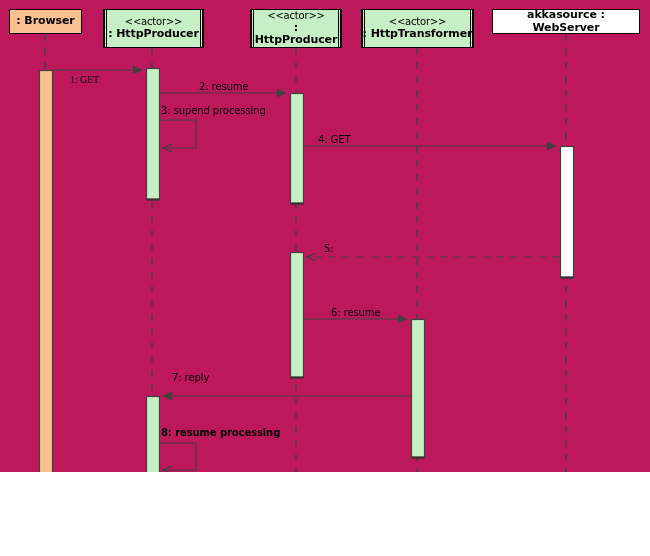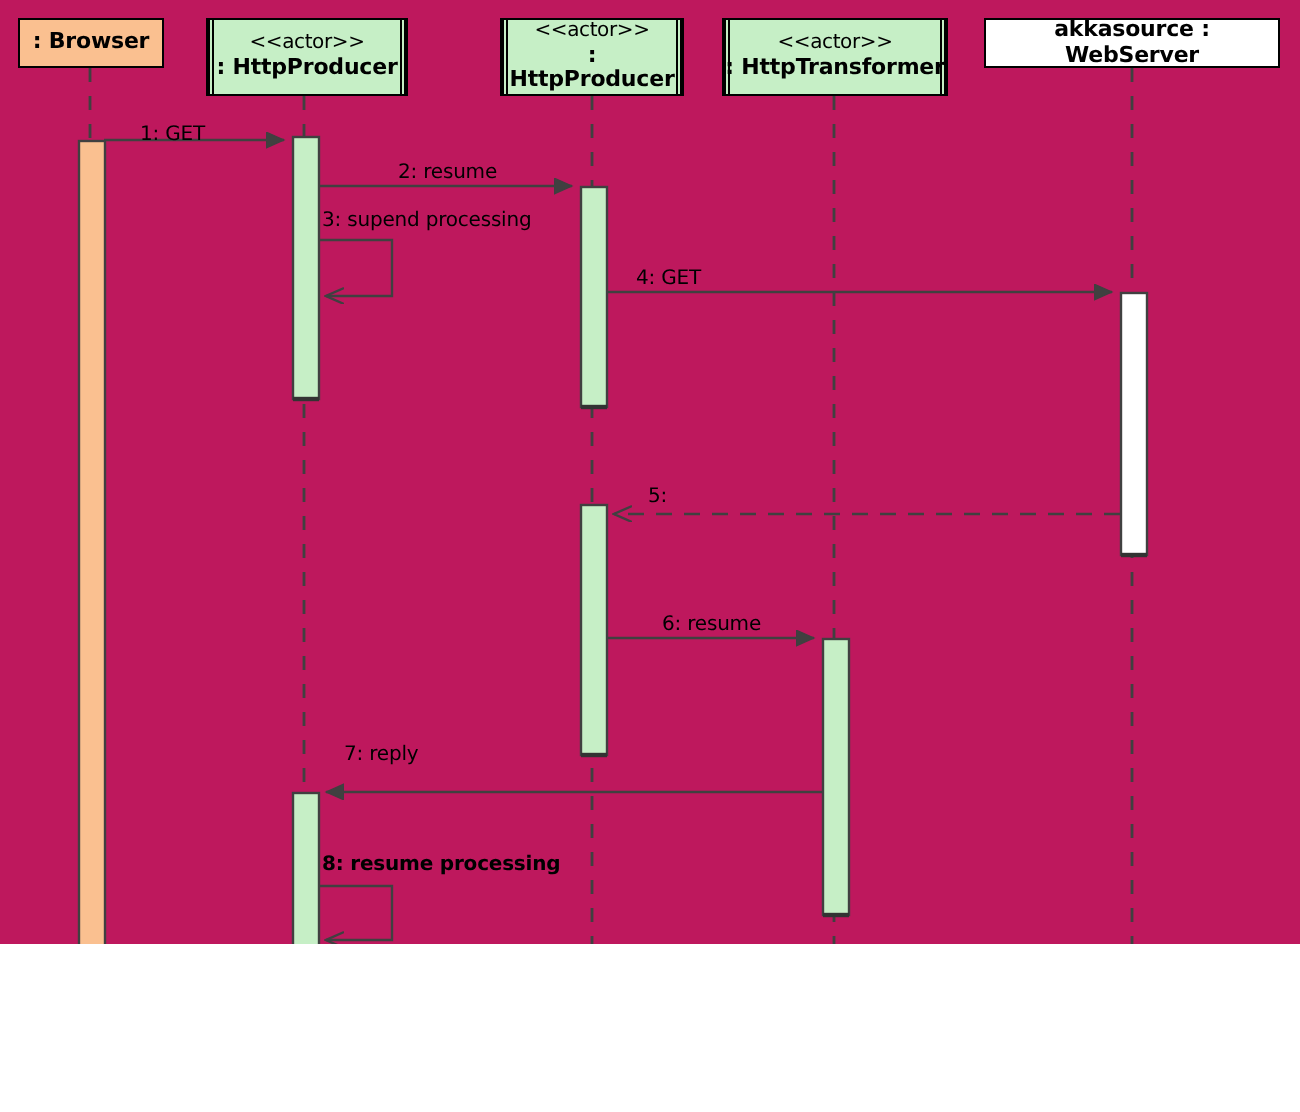--- a/index.html
+++ b/index.html
@@ -158,21 +158,21 @@
       </div>
       <div class="lifeline-header-box hdr-double" style="left: 361px; top: 9px; width: 113px; height: 39px; background: rgb(198, 239, 198);">
         <div class="hdr-stereotype">&lt;&lt;actor&gt;&gt;</div>
         <div class="hdr-name">: HttpTransformer</div>
       </div>
       <div class="lifeline-header-box" style="left: 492px; top: 9px; width: 148px; height: 25px; background: rgb(255, 255, 255);">
         <div class="hdr-name">akkasource : WebServer</div>
       </div>
     </div>
   <div id="labels-layer">
-      <div class="msg-label" style="left: 70px; top: 62px;">1: GET</div>
+      <div class="msg-label" style="left: 70px; top: 74px; font-family: Liberation Serif, serif;">1: GET</div>
       <div class="msg-label" style="left: 199px; top: 81px;">2: resume</div>
       <div class="msg-label" style="left: 161px; top: 105px;">3: supend processing</div>
       <div class="msg-label" style="left: 318px; top: 134px;">4: GET</div>
       <div class="msg-label" style="left: 324px; top: 243px;">5:</div>
       <div class="msg-label" style="left: 331px; top: 307px;">6: resume</div>
       <div class="msg-label" style="left: 172px; top: 372px;">7: reply</div>
       <div class="msg-label" style="left: 161px; top: 427px; font-weight: bold;">8: resume processing</div>
       <div class="msg-label" style="left: 71px; top: 477px;">9:</div>
     </div>
 

